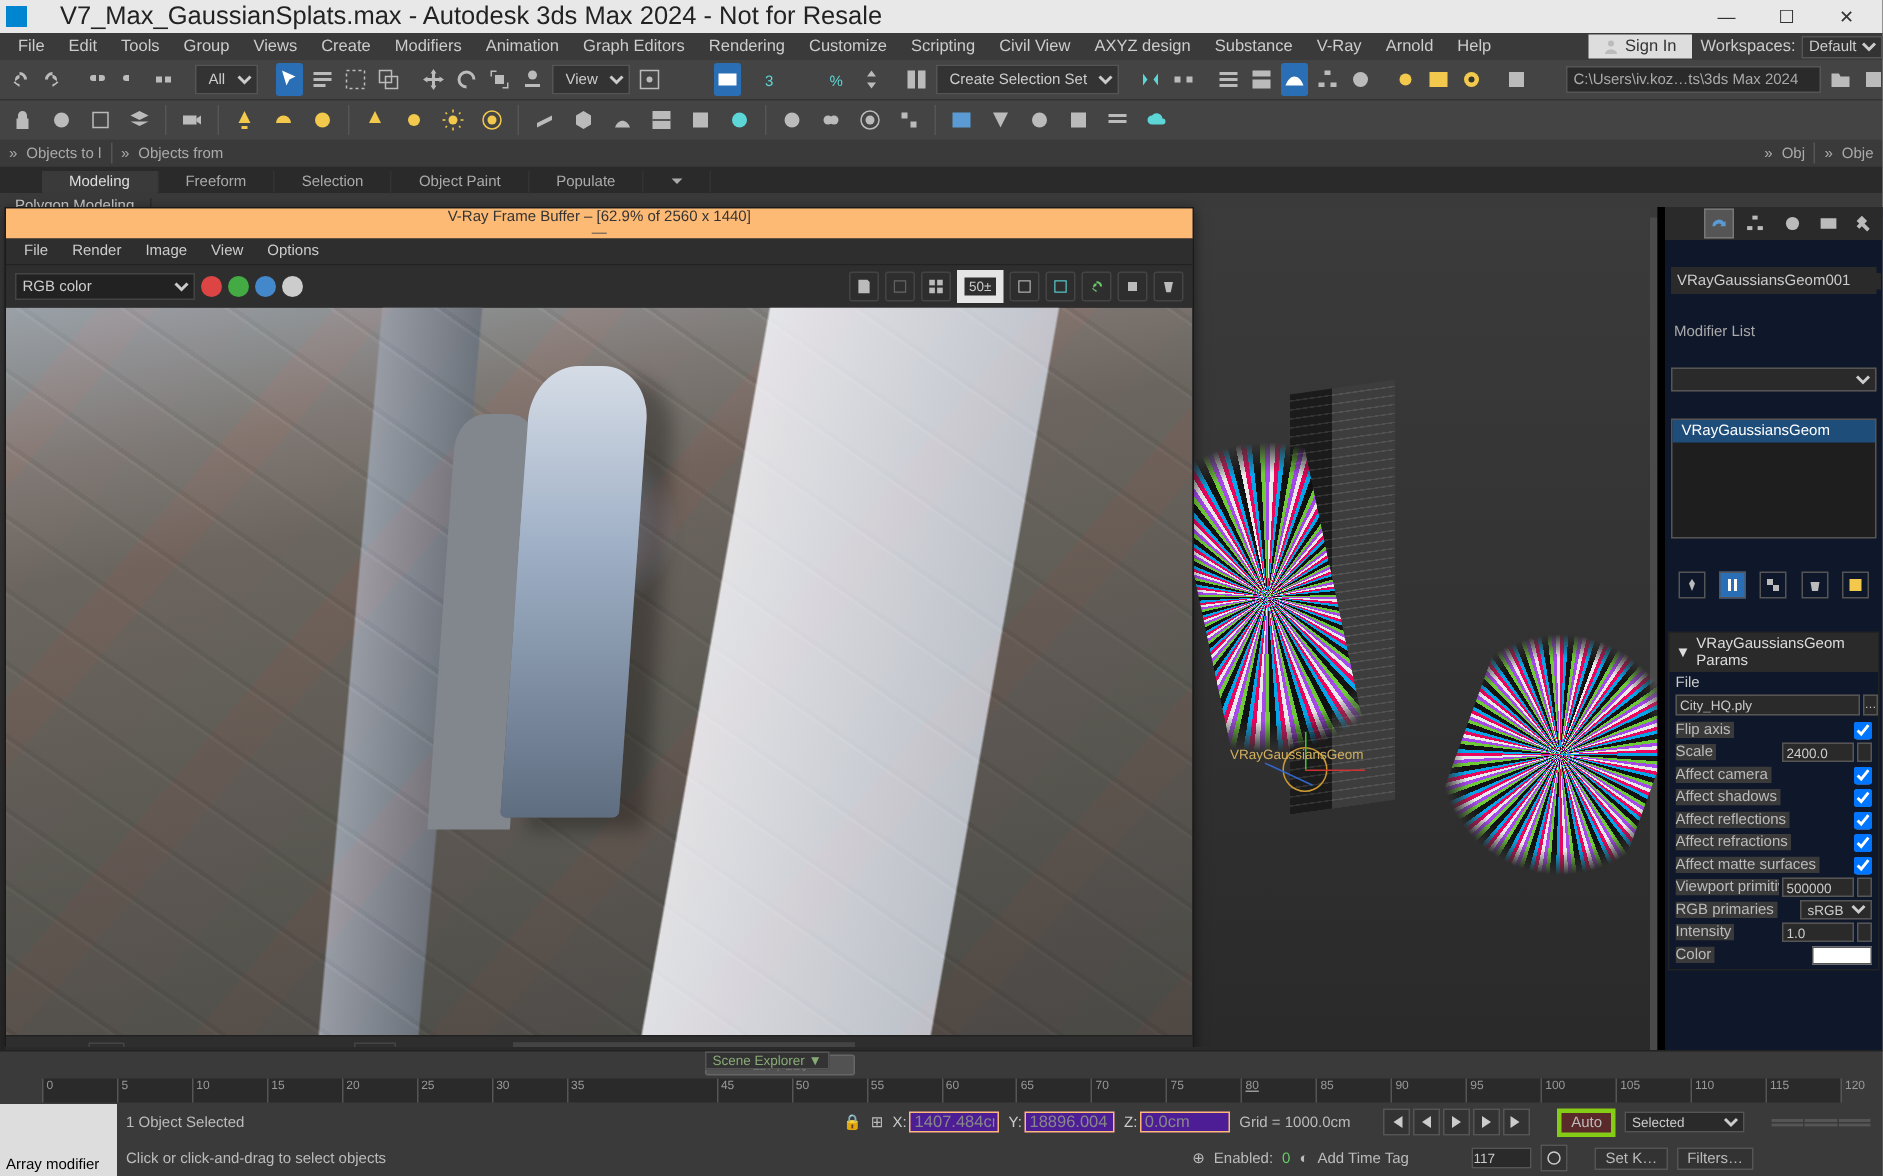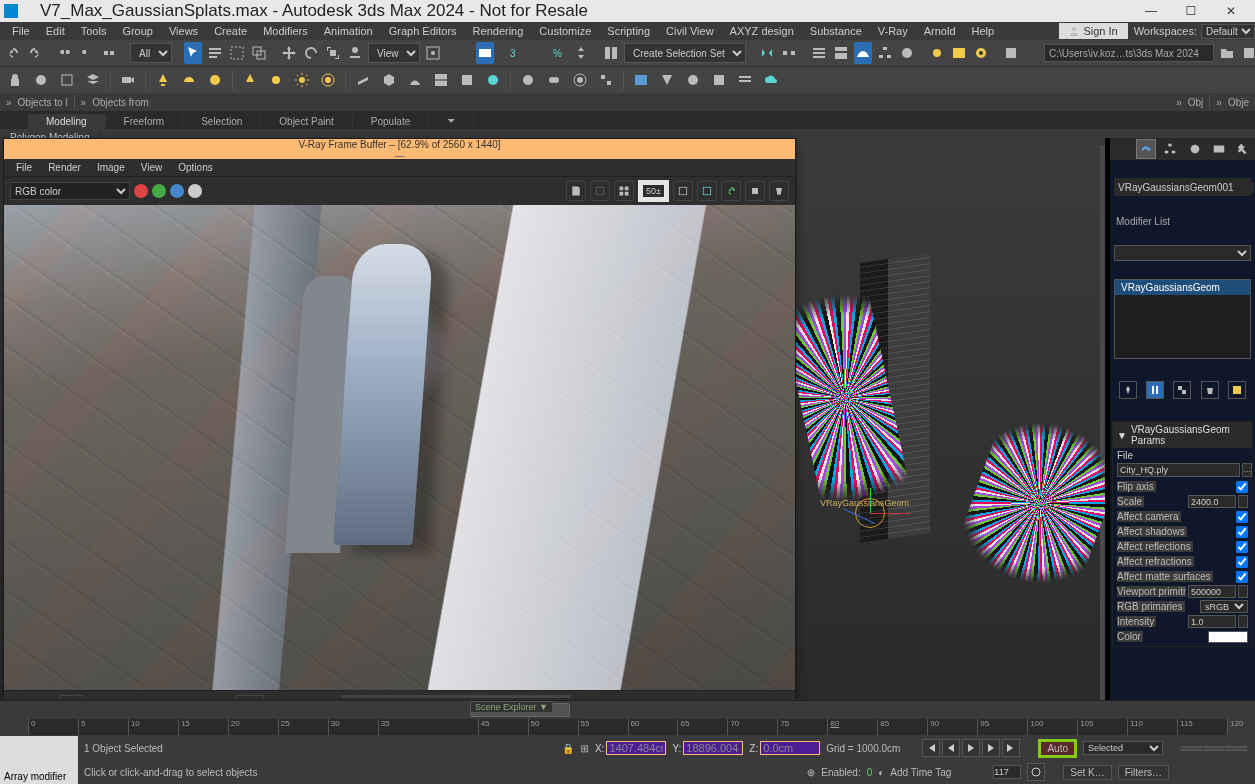--- a/index.html
+++ b/index.html
@@ -944,21 +944,21 @@
     </div>
     <div class="row">
       <span>Click or click-and-drag to select objects</span>
       <span style="flex:1"></span>
       <span>⊕</span>
       <span>Enabled:</span>
       <span style="color:#6c6">0</span>
       <span>◐</span>
       <span>Add Time Tag</span>
       <div style="width:30px"></div>
-      <input class="sm" style="width: 28px;" value="117">
+      <input class="sm" style="width: 40px;" value="117">
       <div class="tbtn">
           <svg viewBox="0 0 10 10">
             <circle cx="5" cy="5" r="4" fill="none" stroke="#ccc"></circle>
           </svg>
         </div>
       <div style="width:6px"></div>
       <div style="background:#333;border:1px solid #555;padding:1px 6px">Set K…</div>
       <div style="background:#333;border:1px solid #555;padding:1px 6px">Filters…</div>
       <div style="width:74px"></div>
     </div>

